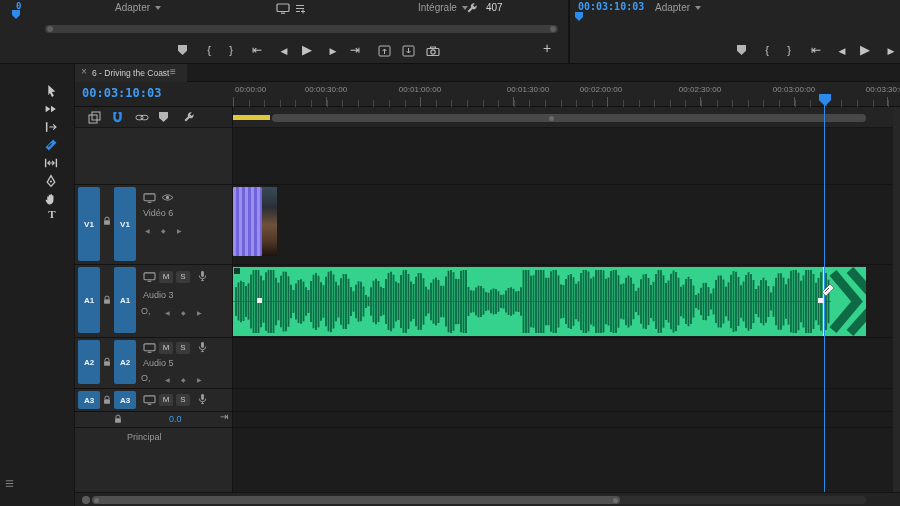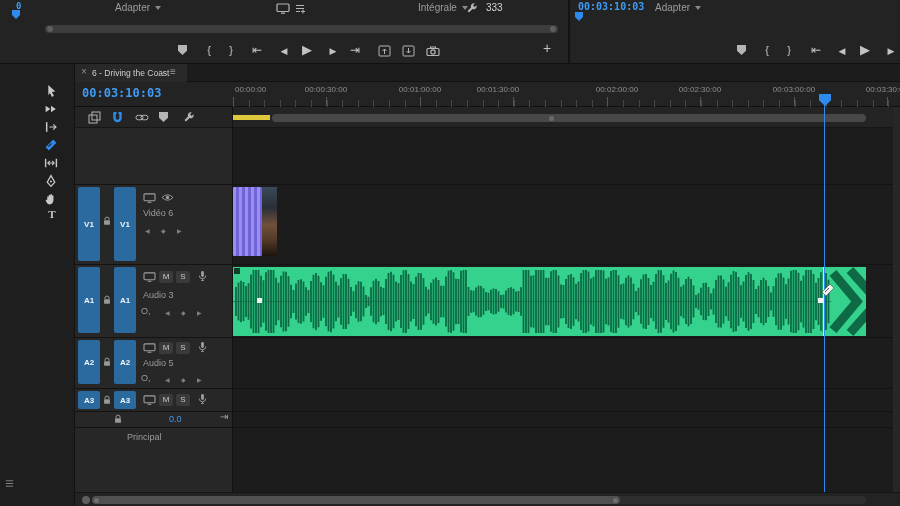--- a/index.html
+++ b/index.html
@@ -137,21 +137,21 @@
           <svg class="ic" width="12" height="12">
             <use href="#s-grid"></use>
           </svg>
         </span>
       <span class="ddl" style="left:418px;top:2px"><span>Intégrale</span><span class="caret"></span></span>
       <span class="icbtn" style="left:466px;top:2px">
           <svg class="ic" width="12" height="12">
             <use href="#s-wrench"></use>
           </svg>
         </span>
-      <span class="abs" style="left:486px;top:2px;font-size:10px;color:#d4d4d4">333</span>
+      <span class="abs" style="left:486px;top:2px;font-size:10px;color:#d4d4d4">407</span>
 
       <div class="abs" style="left:45px;top:25px;width:513px;height:8px;border-radius:4px;background:#3d3d3d">
         <span class="abs" style="left:2px;top:1px;width:6px;height:6px;border-radius:50%;background:#5e5e5e"></span>
         <span class="abs" style="left:505px;top:1px;width:6px;height:6px;border-radius:50%;background:#5e5e5e"></span>
       </div>
 
       <span class="icbtn" style="left:178px;top:45px">
           <span class="marker-pent"></span>
         </span>
       <span class="glyph" style="left:203px;top:43px;width:12px">{</span>
@@ -253,22 +253,22 @@
       </div>
       <span class="abs" style="left:95px;top:2px;font-size:10px;color:#9a9a9a">≡</span>
     </div>
 
     <div class="abs" style="left:0;top:18px;width:825px;height:25px;background:#232323;border-bottom:1px solid #101010">
       <span class="abs tc" style="left:7px;top:4px;font-size:12px">00:03:10:03</span>
       <div class="abs" style="left:158px;top:0;width:667px;height:25px;overflow:hidden">
         <span class="rlabel" style="left:2px">00:00:00</span>
         <span class="rlabel" style="left:93px;transform:translateX(-50%)">00:00:30:00</span>
         <span class="rlabel" style="left:187px;transform:translateX(-50%)">00:01:00:00</span>
-        <span class="rlabel" style="left:265px;transform:translateX(-50%)">00:01:30:00</span>
-        <span class="rlabel" style="left:384px;transform:translateX(-50%)">00:02:00:00</span>
+        <span class="rlabel" style="left:295px;transform:translateX(-50%)">00:01:30:00</span>
+        <span class="rlabel" style="left:368px;transform:translateX(-50%)">00:02:00:00</span>
         <span class="rlabel" style="left:467px;transform:translateX(-50%)">00:02:30:00</span>
         <span class="rlabel" style="left:561px;transform:translateX(-50%)">00:03:00:00</span>
         <span class="rlabel" style="left:654px;transform:translateX(-50%)">00:03:30:00</span>
         <div class="abs" style="left:0;top:18px;width:667px;height:7px;background:repeating-linear-gradient(90deg,#464646 0 1px,transparent 1px 15.6px)"></div>
         <span class="majortick" style="left:0"></span>
           <span class="majortick" style="left:93px"></span>
         <span class="majortick" style="left:187px"></span>
           <span class="majortick" style="left:280px"></span>
         <span class="majortick" style="left:374px"></span>
           <span class="majortick" style="left:467px"></span>

